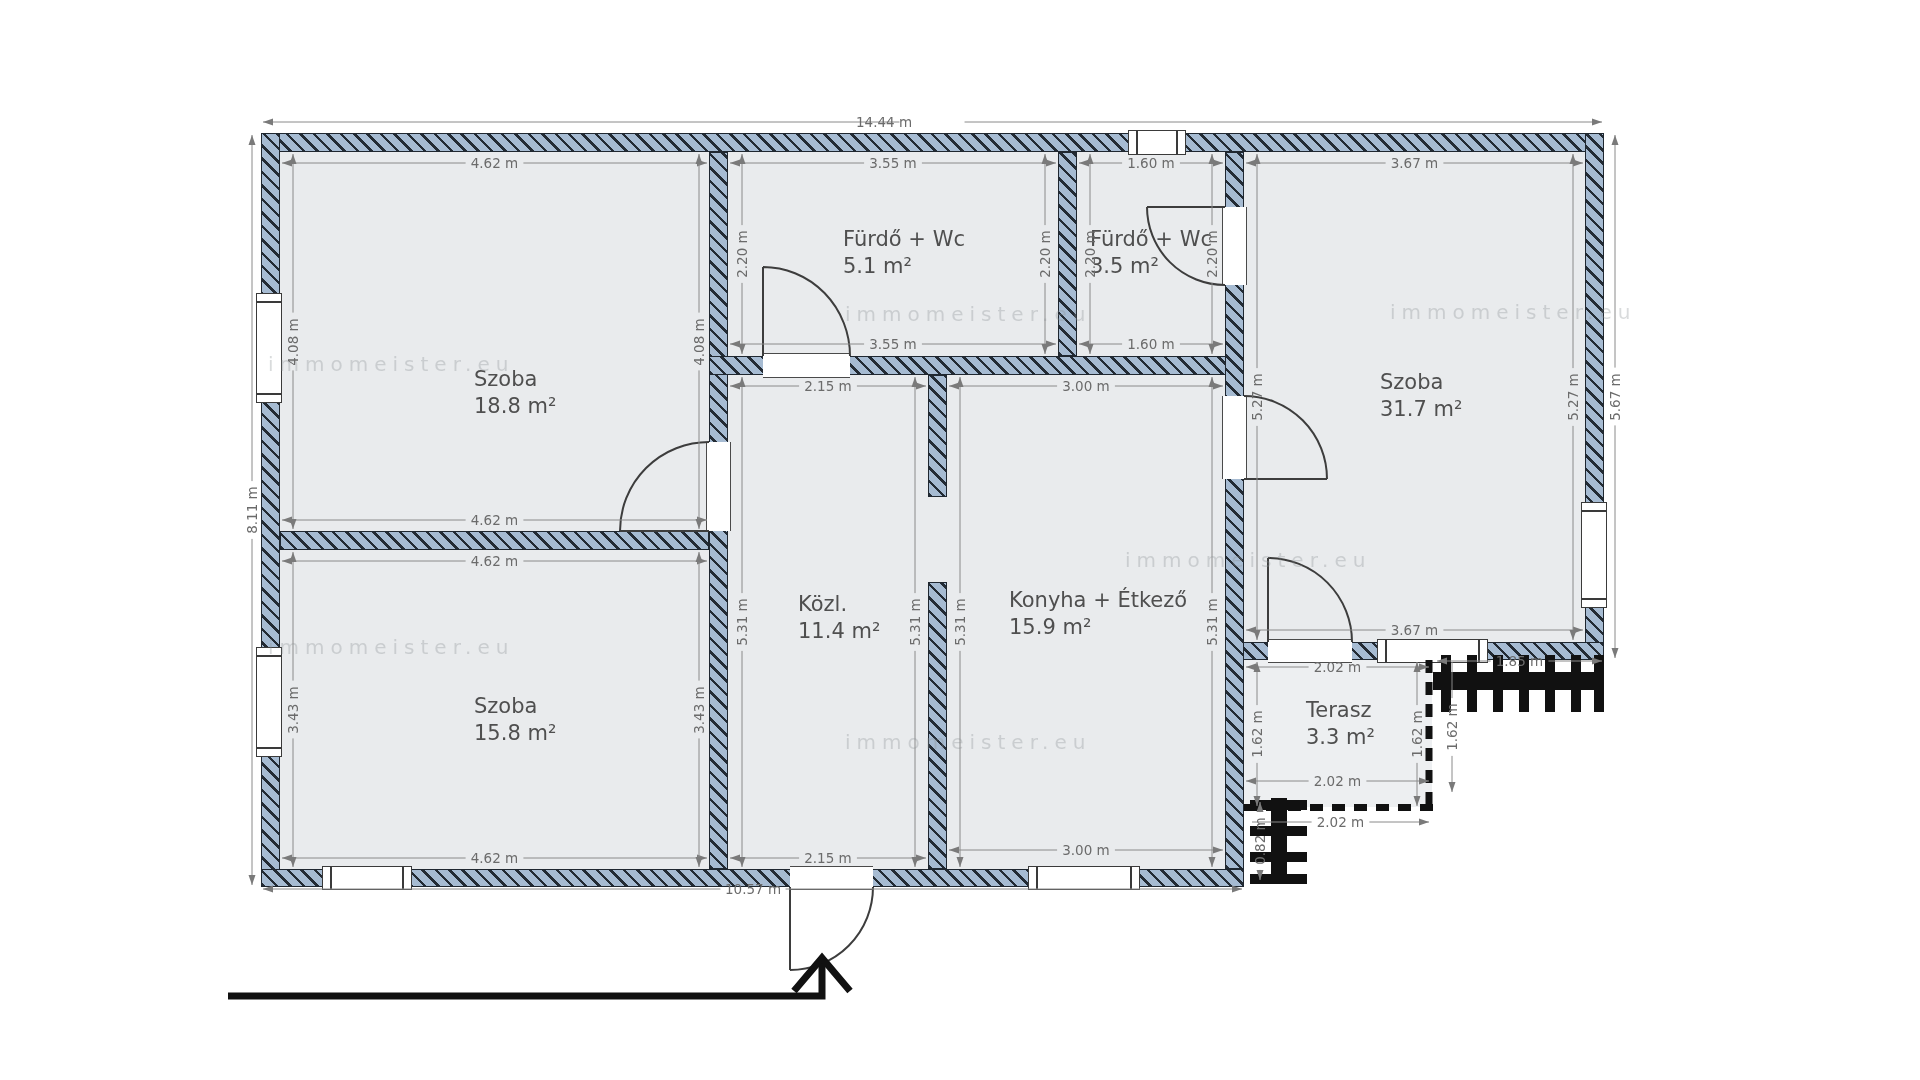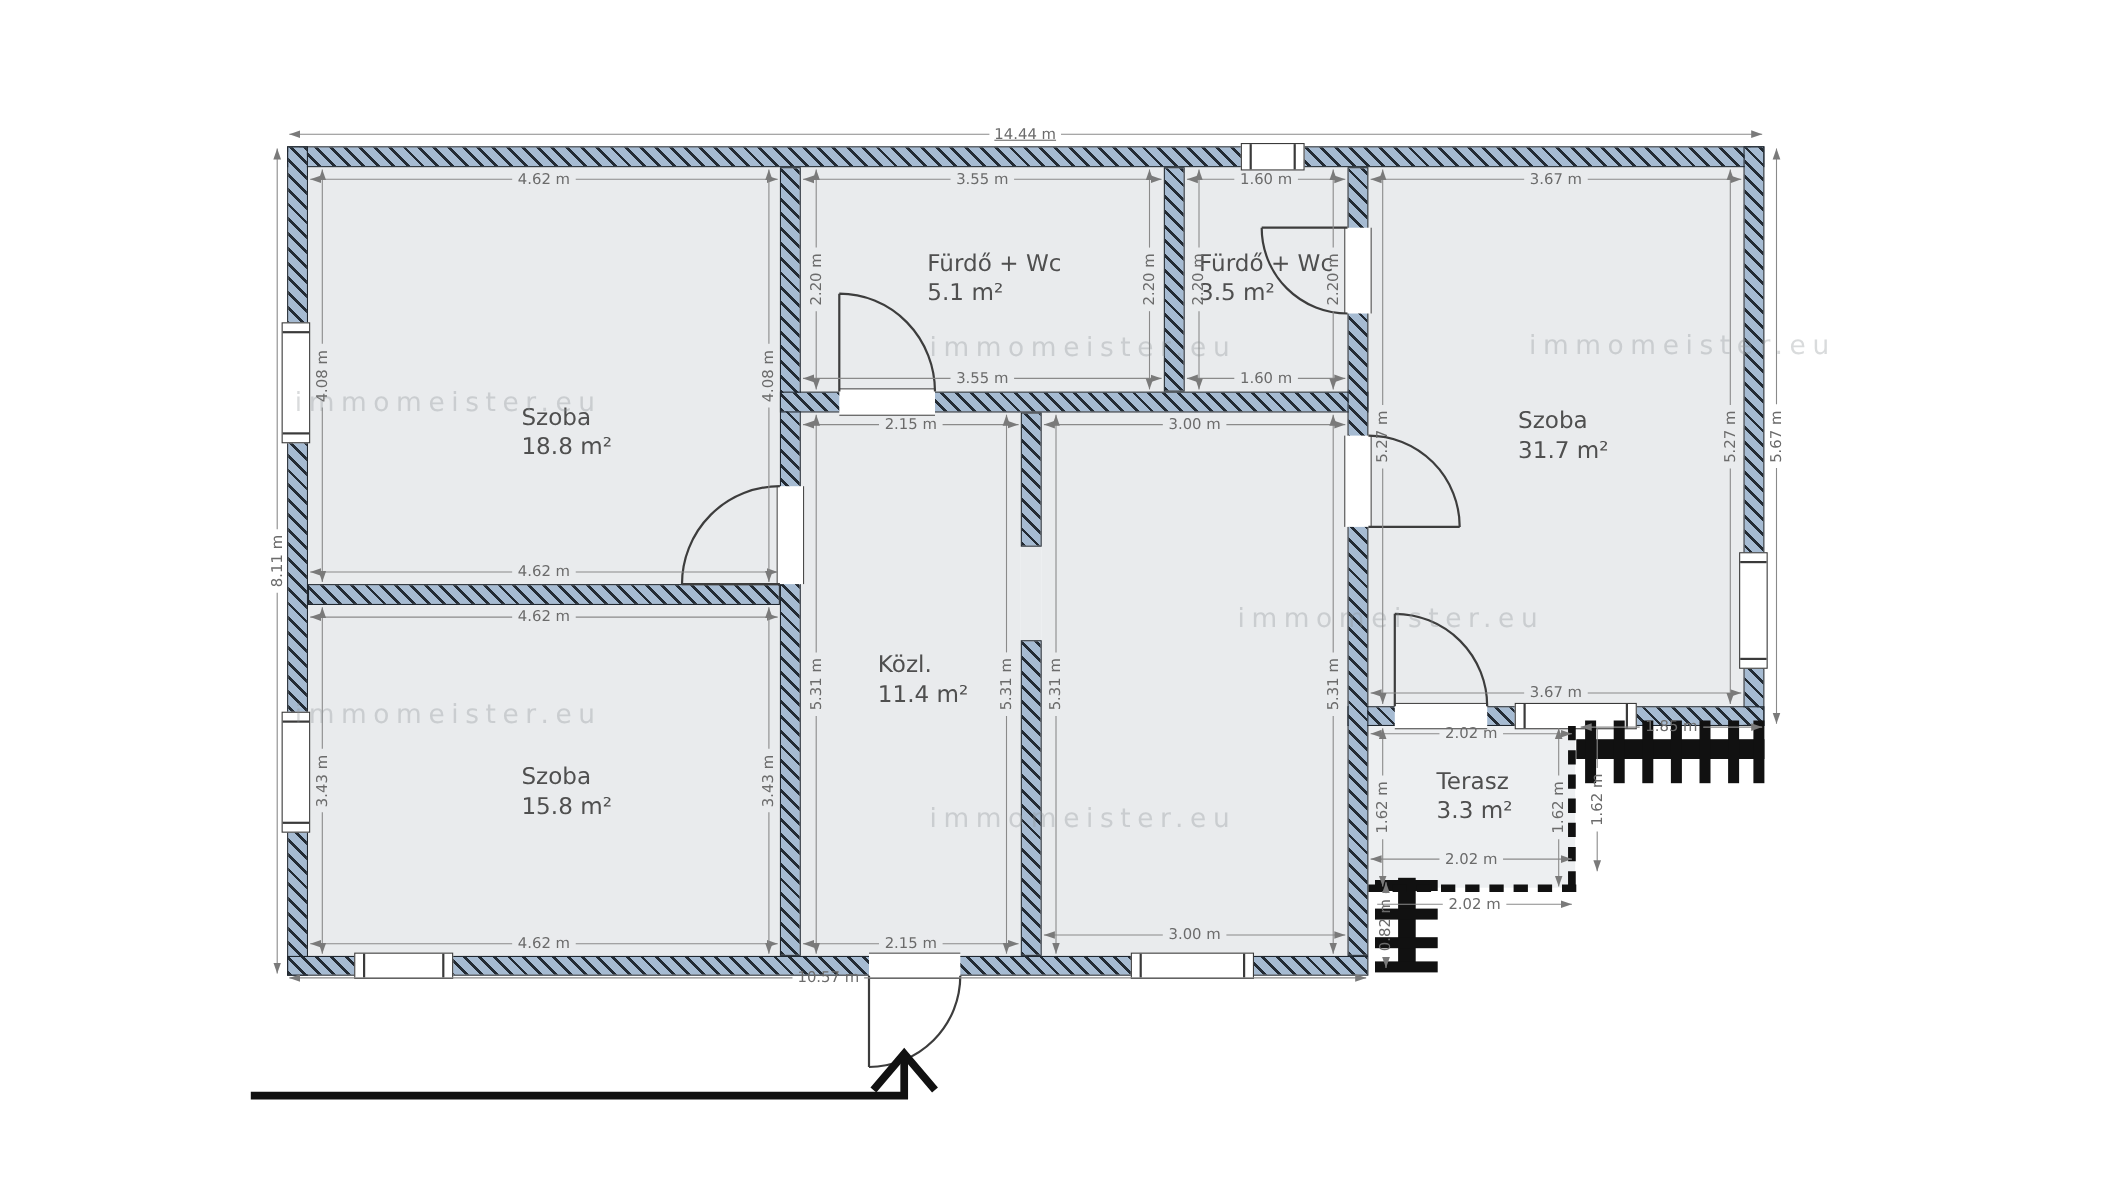--- a/index.html
+++ b/index.html
@@ -21,21 +21,21 @@
   .win-h::before{top:0;bottom:0;width:2px;left:7px;}
   .win-h::after{top:0;bottom:0;width:2px;right:7px;}
   svg.overlay{position:absolute;left:0;top:0;z-index:20;pointer-events:none;}
   .room-label{position:absolute;z-index:18;color:#4f4f4f;font-size:21px;line-height:27px;white-space:nowrap;}
   .dim-label{position:absolute;z-index:28;color:#6b6b6b;font-size:13.5px;white-space:nowrap;
              transform:translate(-50%,-50%);}
   .dim-label.v{transform:translate(-50%,-50%) rotate(-90deg);}
   .wm-big{position:absolute;left:228px;top:290px;z-index:26;font-size:212px;letter-spacing:-6px;
           color:rgba(190,190,190,0.10);-webkit-text-stroke:3px rgba(150,150,150,0.42);
           pointer-events:none;white-space:nowrap;}
-  .wm-tile{position:absolute;z-index:26;font-size:24px;letter-spacing:6px;
+  .wm-tile{position:absolute;z-index:26;font-size:20px;letter-spacing:6px;
            color:rgba(140,145,150,0.33);pointer-events:none;white-space:nowrap;}
 </style>
 </head>
 <body>
 
 <div id="plan">
 
   <div class="room" style="left:280px;top:152px;width:429px;height:379px;"></div>
   <div class="room" style="left:728px;top:152px;width:330px;height:204px;"></div>
   <div class="room" style="left:1077px;top:152px;width:148px;height:204px;"></div>
@@ -218,37 +218,41 @@
     <div>3.5 m²</div>
   </div>
   <div class="room-label" style="left:474px;top:693px;">
     <div>Szoba</div>
     <div>15.8 m²</div>
   </div>
   <div class="room-label" style="left:798px;top:591px;">
     <div>Közl.</div>
     <div>11.4 m²</div>
   </div>
+  <div class="room-label" style="left:1009px;top:587px;">
+    <div>Konyha + Étkező</div>
+    <div>15.9 m²</div>
+  </div>
   <div class="room-label" style="left:1380px;top:369px;">
     <div>Szoba</div>
     <div>31.7 m²</div>
   </div>
   <div class="room-label" style="left:1306px;top:697px;">
     <div>Terasz</div>
     <div>3.3 m²</div>
   </div>
 
   <div class="wm-tile" style="left:268px;top:352px;">immomeister.eu</div>
   <div class="wm-tile" style="left:845px;top:302px;">immomeister.eu</div>
   <div class="wm-tile" style="left:1390px;top:300px;">immomeister.eu</div>
   <div class="wm-tile" style="left:845px;top:730px;">immomeister.eu</div>
   <div class="wm-tile" style="left:1125px;top:548px;">immomeister.eu</div>
   <div class="wm-tile" style="left:268px;top:635px;">immomeister.eu</div>
 
-<div class="dim-label" style="left: 932px; top: 122px; text-decoration: underline;">14.44 m</div>
+<div class="dim-label" style="left: 884px; top: 122px;">14.44 m</div>
     <div class="dim-label" style="left: 494.5px; top: 163px;">4.62 m</div>
     <div class="dim-label" style="left: 494.5px; top: 520px;">4.62 m</div>
     <div class="dim-label" style="left: 494.5px; top: 561px;">4.62 m</div>
     <div class="dim-label" style="left: 494.5px; top: 858px;">4.62 m</div>
     <div class="dim-label" style="left: 893px; top: 163px;">3.55 m</div>
     <div class="dim-label" style="left: 893px; top: 344px;">3.55 m</div>
     <div class="dim-label" style="left: 1151px; top: 163px;">1.60 m</div>
     <div class="dim-label" style="left: 1151px; top: 344px;">1.60 m</div>
     <div class="dim-label" style="left: 1414.5px; top: 163px;">3.67 m</div>
     <div class="dim-label" style="left: 1414.5px; top: 630px;">3.67 m</div>

